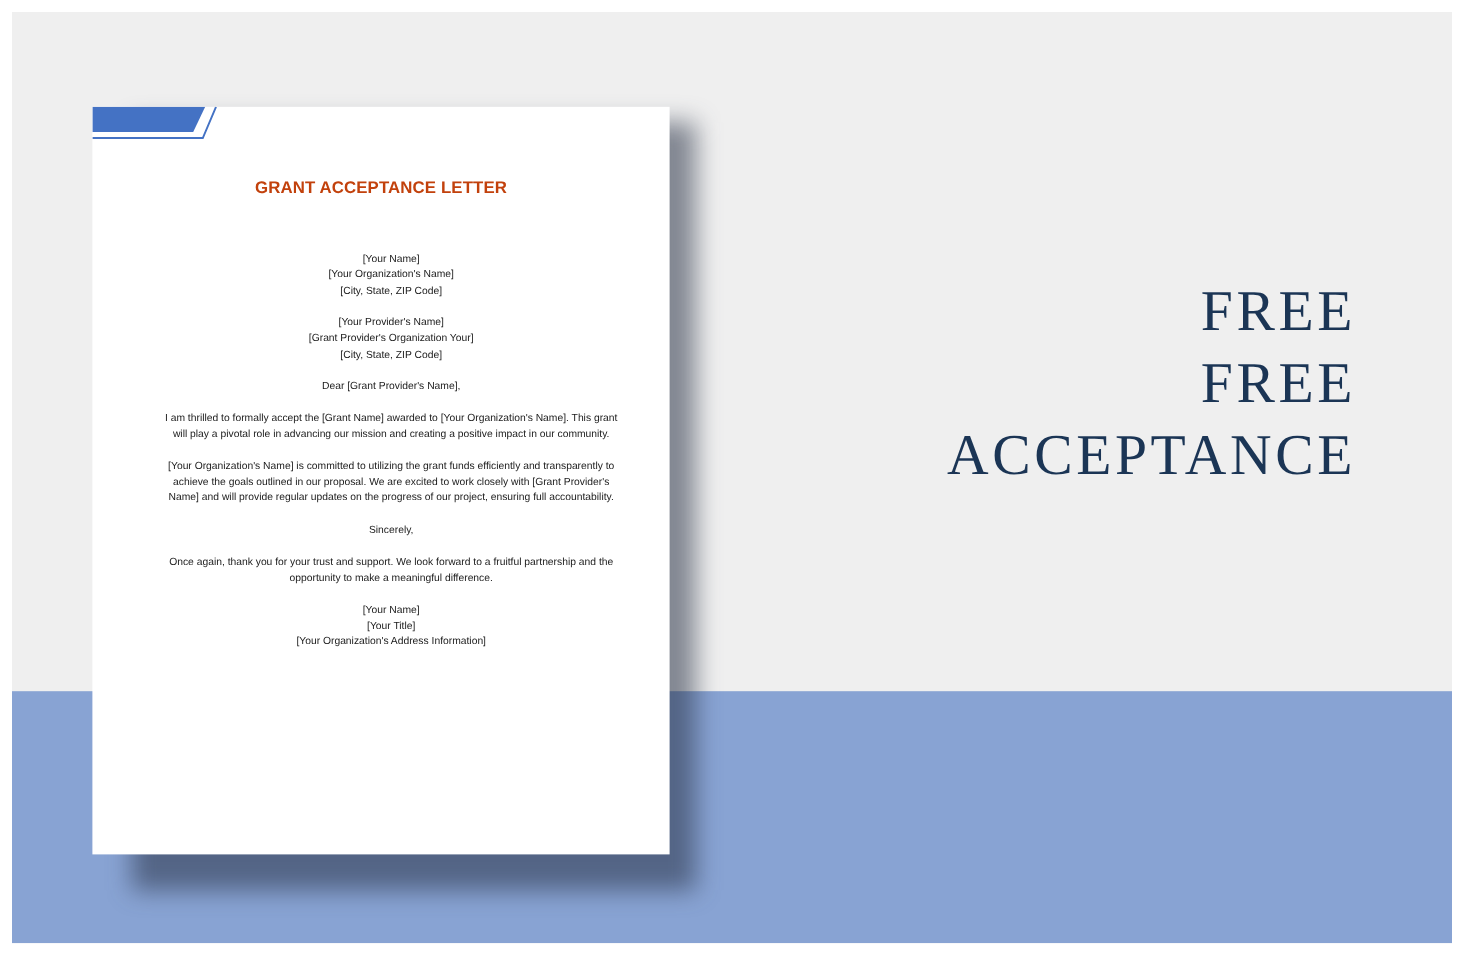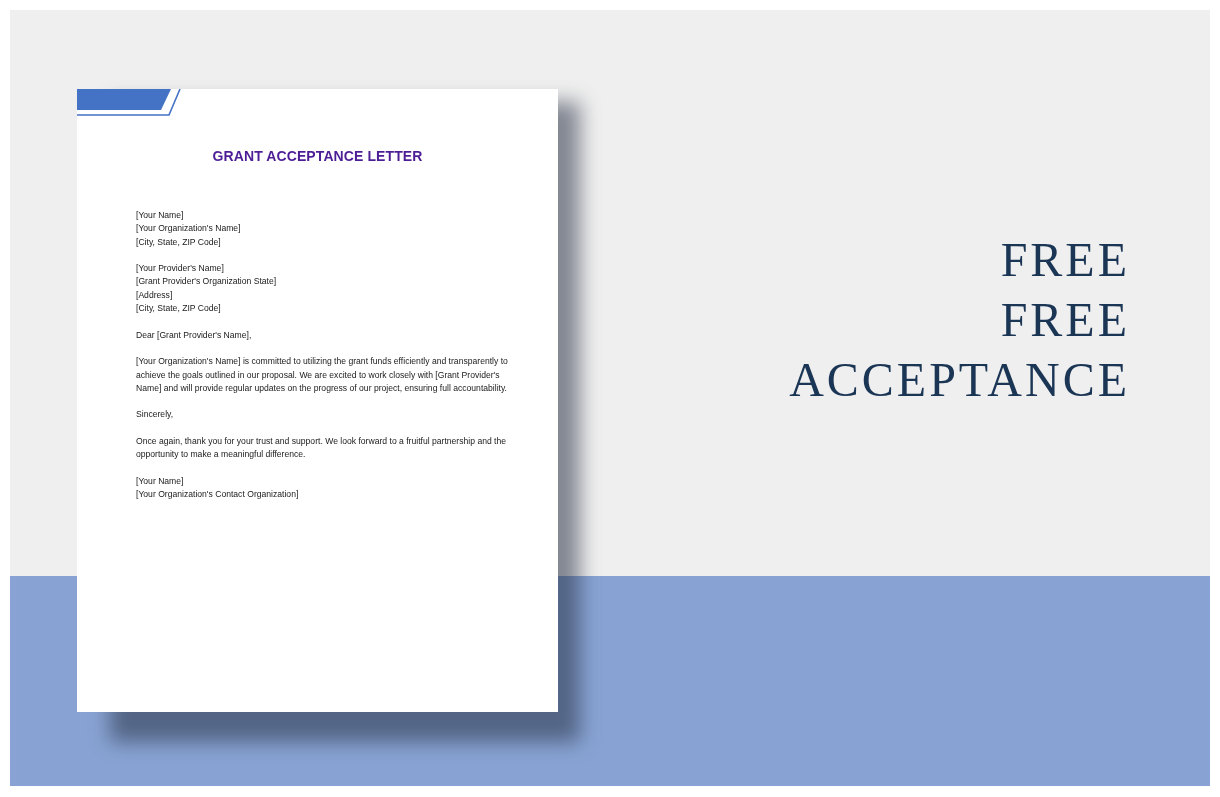--- a/index.html
+++ b/index.html
@@ -2,23 +2,23 @@
 <html><head>
 <meta charset="utf-8">
 <style>
   html, body { margin:0; padding:0; background:#ffffff; }
   body { width:1220px; height:797px; position:relative; overflow:hidden; }
   .canvas { position:absolute; left:10px; top:10px; width:1200px; height:776px; background:#efefef; overflow:hidden; }
   .band { position:absolute; left:0; top:566px; width:1200px; height:210px; background:#88a3d3; }
   .shadow { position:absolute; left:100px; top:92px; width:470px; height:640px; background:rgba(40,50,70,0.55); filter:blur(10px); }
   .page { position:absolute; left:67px; top:79px; width:481px; height:623px; background:#ffffff; }
   .ribbon { position:absolute; left:0; top:0; width:110px; height:30px; }
-  .doc-title { position:absolute; left:0; width:481px; top:59px; text-align:center; font-family:"Liberation Sans", sans-serif; font-weight:bold; font-size:14px; color:#4c1d95; letter-spacing:0.1px; }
+  .doc-title { position:absolute; left:0; width:481px; top:59px; text-align:center; font-family:"Liberation Sans", sans-serif; font-weight:bold; font-size:14px; color:#c2410c; letter-spacing:0.1px; }
   .body { position:absolute; left:59px; top:120px; width:380px; font-family:"Liberation Sans", sans-serif; font-size:8.6px; line-height:13.3px; color:#1a1a1a; }
-  .blk { margin:0 0 13.3px 0; }
+  .blk { margin:0 0 13.3px 0;text-align:center; }
   .blk div { white-space:nowrap; }
   .para { white-space:normal; }
   .headline { position:absolute; left:620px; width:500px; top:220px; text-align:right; font-family:"Liberation Serif", serif; font-size:48px; line-height:60px; color:#1b3555; letter-spacing:3px; }
   .headline div { white-space:nowrap; }
 </style>
 </head>
 <body>
 
 <div class="canvas">
   <div class="band"></div>
@@ -33,31 +33,32 @@
     <div class="doc-title">GRANT ACCEPTANCE LETTER</div>
 
     <div class="body">
       <div class="blk">
         <div>[Your Name]</div>
         <div>[Your Organization's Name]</div>
         <div>[City, State, ZIP Code]</div>
       </div>
       <div class="blk">
         <div>[Your Provider's Name]</div>
-        <div>[Grant Provider's Organization State]</div>
-        <div>[Address]</div>
+        <div>[Grant Provider's Organization Your]</div>
         <div>[City, State, ZIP Code]</div>
       </div>
       <div class="blk">Dear [Grant Provider's Name],</div>
+      <div class="blk para">I am thrilled to formally accept the [Grant Name] awarded to [Your Organization's Name]. This grant will play a pivotal role in advancing our mission and creating a positive impact in our community.</div>
       <div class="blk para">[Your Organization's Name] is committed to utilizing the grant funds efficiently and transparently to achieve the goals outlined in our proposal. We are excited to work closely with [Grant Provider's Name] and will provide regular updates on the progress of our project, ensuring full accountability.</div>
       <div class="blk">Sincerely,</div>
       <div class="blk para">Once again, thank you for your trust and support. We look forward to a fruitful partnership and the opportunity to make a meaningful difference.</div>
       <div class="blk">
         <div>[Your Name]</div>
-        <div>[Your Organization's Contact Organization]</div>
+        <div>[Your Title]</div>
+        <div>[Your Organization's Address Information]</div>
       </div>
     </div>
   </div>
 
   <div class="headline">
     <div>FREE</div>
     <div>FREE</div>
     <div>ACCEPTANCE</div>
   </div>
 </div>

